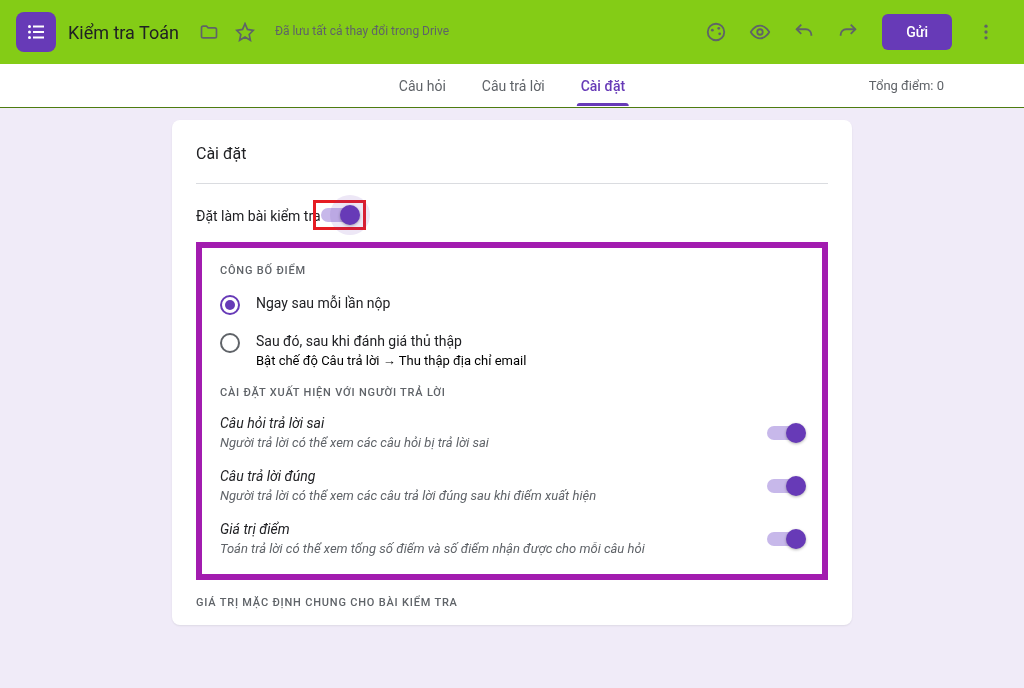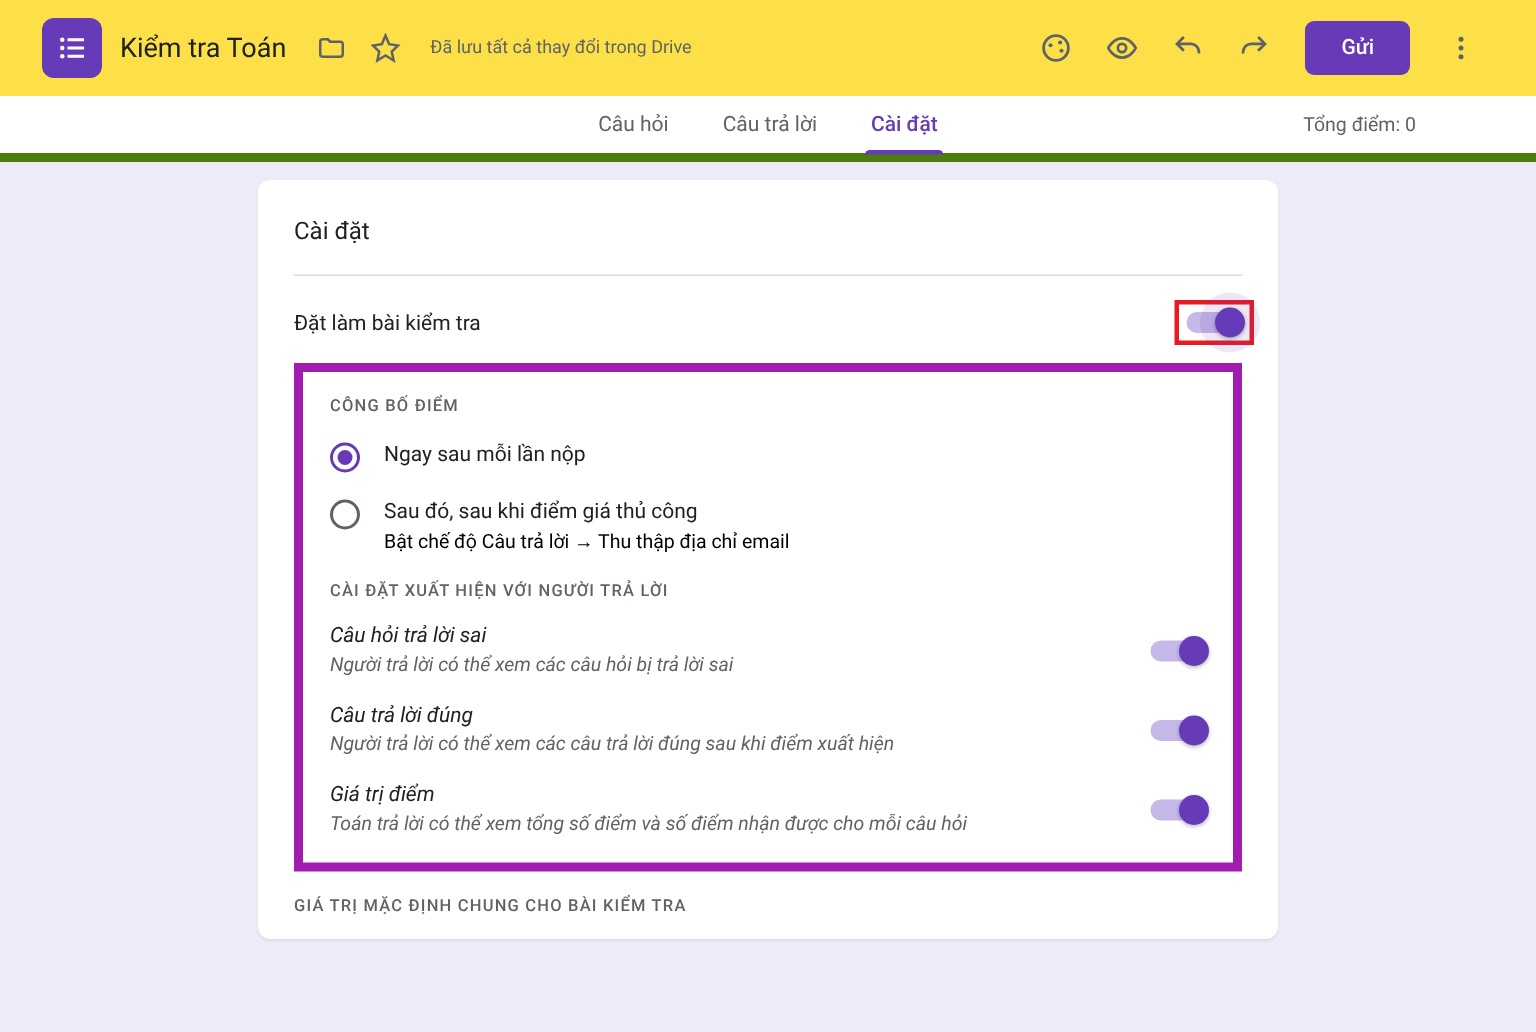--- a/index.html
+++ b/index.html
@@ -1,42 +1,42 @@
 <!DOCTYPE html>
 <html><head>
   <meta charset="utf-8">
   <style>
     * { box-sizing: border-box; margin: 0; padding: 0; font-family: 'Google Sans', Roboto, Arial, sans-serif; }
     body { background: #f0ebf8; width: 1024px; height: 688px; overflow: hidden; }
     
     
-    .header { background: #fde047; height: 64px; display: flex; align-items: center; padding: 0 28px; }
+    .header { background: #84cc16; height: 64px; display: flex; align-items: center; padding: 0 16px; }
     .logo { width: 40px; height: 40px; background: #673ab7; border-radius: 8px; display: flex; align-items: center; justify-content: center; margin-right: 12px; }
     .logo svg { width: 24px; height: 24px; fill: #fff; }
     .title { font-size: 18px; color: #202124; margin-right: 12px; }
     .folder-icon, .star-icon { width: 20px; height: 20px; color: #5f6368; margin: 0 8px; cursor: pointer; }
     .save-status { font-size: 12px; color: #5f6368; margin-left: 12px; line-height: 1.3; max-width: 180px; }
     .spacer { flex: 1; }
     .header-icon { width: 24px; height: 24px; color: #5f6368; margin: 0 10px; cursor: pointer; display: flex; align-items: center; justify-content: center; }
     .send-btn { background: #673ab7; color: #fff; border: none; border-radius: 6px; padding: 10px 24px; font-size: 14px; font-weight: 500; cursor: pointer; margin: 0 12px; }
     
     
-    .tabs-row { background: #fff; display: flex; align-items: center; height: 44px; position: relative; border-bottom: 6px solid #4d7c0f;}
+    .tabs-row { background: #fff; display: flex; align-items: center; height: 44px; position: relative; border-bottom: 1px solid #4d7c0f;}
     .tabs { display: flex; gap: 28px; position: absolute; left: 50%; transform: translateX(-50%); }
     .tab { font-size: 14px; color: #5f6368; padding: 12px 4px; cursor: pointer; position: relative; }
     .tab.active { color: #673ab7; font-weight: 500; }
     .tab.active::after { content: ''; position: absolute; bottom: 0; left: 0; right: 0; height: 3px; background: #673ab7; border-radius: 3px 3px 0 0; }
     .total-points { position: absolute; right: 80px; font-size: 13px; color: #5f6368; }
     
     
     .card-wrap { padding: 12px 0 0; display: flex; justify-content: center; }
     .card { background: #fff; width: 680px; border-radius: 8px; padding: 24px 24px 16px; box-shadow: 0 1px 2px rgba(0,0,0,.08); }
     .card-title { font-size: 16px; color: #202124; padding-bottom: 20px; border-bottom: 1px solid #dadce0; margin-bottom: 24px; }
     
-    .quiz-row { display: flex; align-items: flex-start; justify-content: space-between; margin-bottom: 12px; }
+    .quiz-row { display: flex; align-items: flex-start; justify-content: flex-start; margin-bottom: 12px; }
     .quiz-text .h { font-size: 14px; color: #202124; margin-bottom: 6px; }
     .quiz-text .s { font-size: 13px; color: #5f6368; }
     
     .toggle-wrap { position: relative; }
     .toggle-highlight { position: absolute; top: -8px; left: -8px; right: -8px; bottom: -8px; border: 3px solid #e51c23; }
     .toggle { width: 37px; height: 14px; background: #c7b8ea; border-radius: 8px; position: relative; cursor: pointer; }
     .toggle .thumb { width: 20px; height: 20px; background: #673ab7; border-radius: 50%; position: absolute; top: -3px; right: -2px; box-shadow: 0 1px 3px rgba(0,0,0,.3); }
     .toggle.halo::before { content: ''; position: absolute; width: 40px; height: 40px; background: rgba(103,58,183,.12); border-radius: 50%; top: -13px; right: -12px; }
     
     .inner-box { border: 6px solid #a21caf; padding: 16px 18px 12px; margin-top: 6px; }
@@ -145,21 +145,21 @@
       <div class="section-label">CÔNG BỐ ĐIỂM</div>
 
       <div class="radio-row">
         <div class="radio checked"></div>
         <div class="radio-label">Ngay sau mỗi lần nộp</div>
       </div>
 
       <div class="radio-row">
         <div class="radio"></div>
         <div>
-          <div class="radio-label">Sau đó, sau khi điểm giá thủ công</div>
+          <div class="radio-label">Sau đó, sau khi đánh giá thủ thập</div>
           <div class="radio-sub">Bật chế độ Câu trả lời → Thu thập địa chỉ email</div>
         </div>
       </div>
 
       <div class="section-label2">CÀI ĐẶT XUẤT HIỆN VỚI NGƯỜI TRẢ LỜI</div>
 
       <div class="opt-row">
         <div class="opt-text">
           <div class="oh">Câu hỏi trả lời sai</div>
           <div class="os">Người trả lời có thể xem các câu hỏi bị trả lời sai</div>

